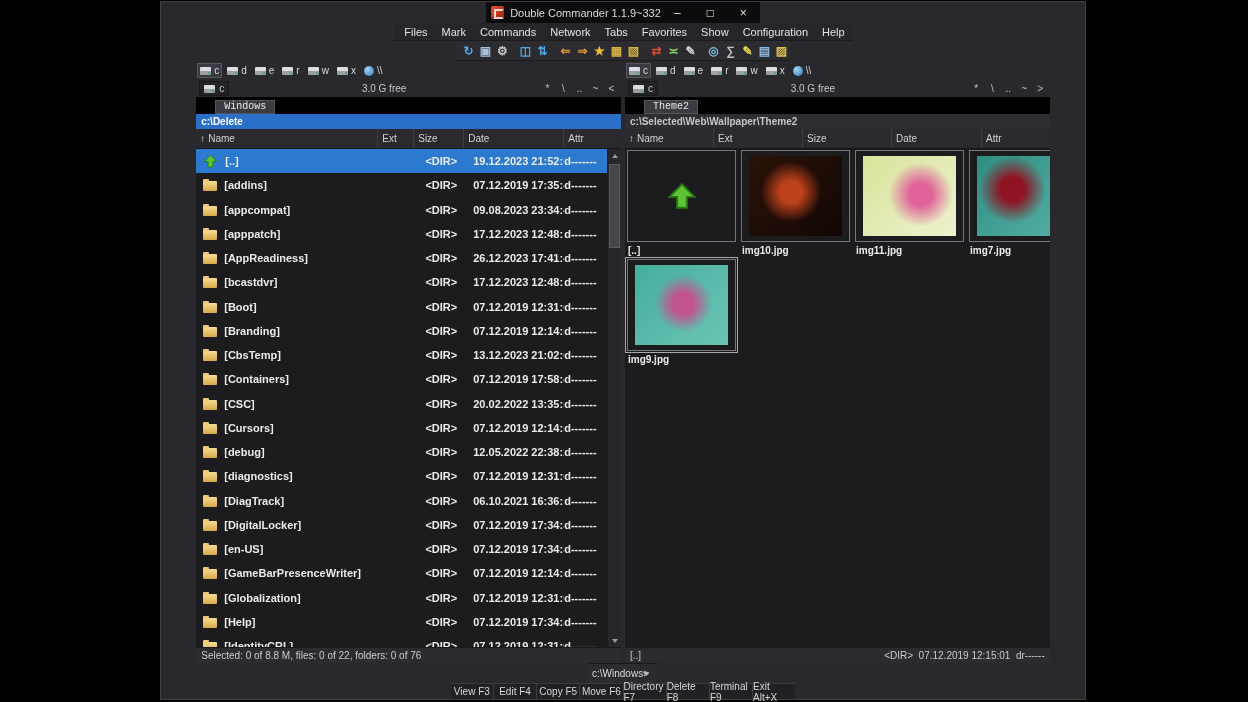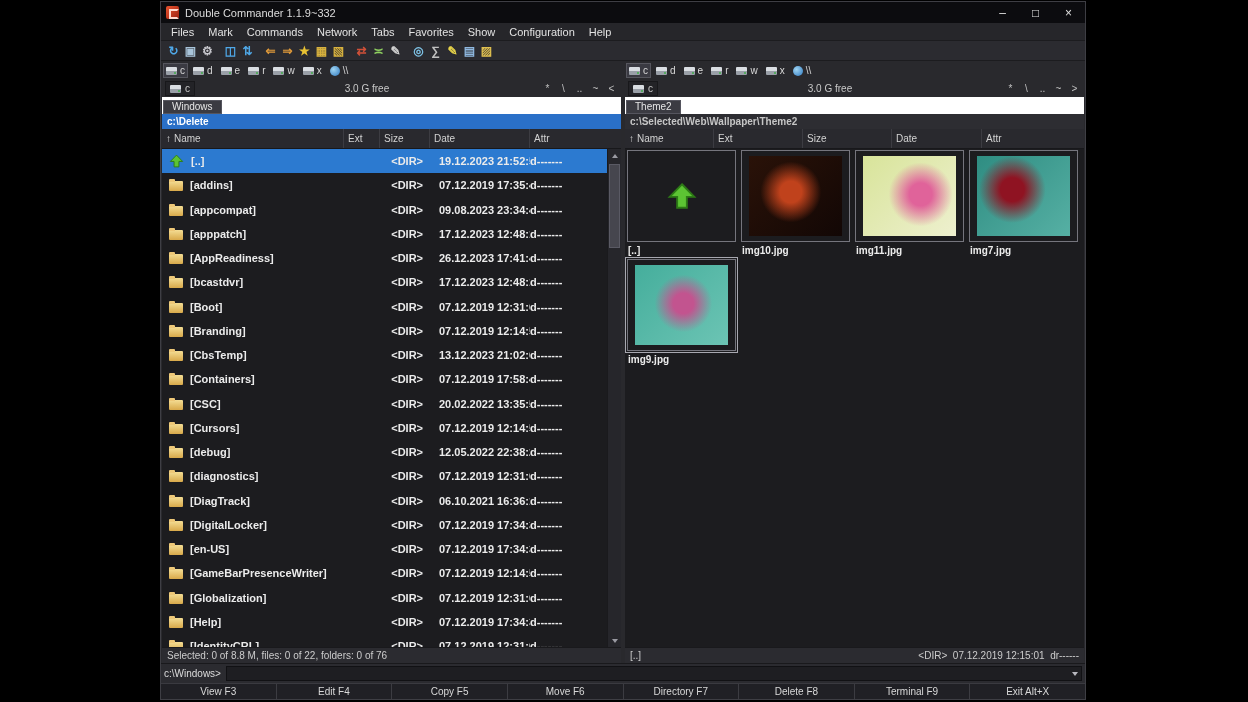--- a/index.html
+++ b/index.html
@@ -1,18 +1,18 @@
 <!DOCTYPE html>
 <html><head>
 <meta charset="utf-8">
 <style>
   html,body{margin:0;padding:0;background:#000;width:1248px;height:702px;overflow:hidden;
     font-family:"Liberation Sans",sans-serif;-webkit-font-smoothing:antialiased;}
   .window{position:absolute;left:160px;top:1px;width:926px;height:699px;background:#29292d;
-    border:1px solid #3e3e44;display:flex;flex-direction:column;box-sizing:border-box;}
+    border:1px solid #3e3e44;display:flex;flex-direction:column;box-sizing:border-box;align-items:center;}
   
   .titlebar{height:21px;background:#0c0c0f;display:flex;align-items:center;padding-left:5px;flex:none;}
   .app-icon{width:13px;height:13px;border-radius:2px;background:linear-gradient(135deg,#e8542f,#9c1f10);position:relative;flex:none;}
   .app-icon::after{content:"";position:absolute;left:3px;top:3px;width:6px;height:6px;border:2px solid #ffd9cf;border-right-color:transparent;border-radius:1px;}
   .title{color:#dcdcdc;font-size:11px;margin-left:6px;white-space:nowrap;}
   .win-controls{margin-left:auto;display:flex;height:100%;}
   .wc{width:33px;display:flex;align-items:center;justify-content:center;color:#e0e0e0;font-size:12px;}
   
   .menubar{height:17px;background:#26262a;display:flex;align-items:center;padding-left:3px;flex:none;border-bottom:1px solid #1c1c1f;}
   .menu-item{padding:0 7px;font-size:11px;color:#e2e2e2;}
@@ -26,21 +26,21 @@
   .drive-btn{height:15px;padding:0 3px;display:flex;align-items:center;gap:3px;color:#dadada;font-size:10px;}
   .drive-btn.active{background:#3a3a42;box-shadow:inset 0 0 0 1px #56565e;}
   .hdd-icon{width:11px;height:8px;border-radius:1px;background:linear-gradient(#d9dde2 55%,#9aa0a8 55%);position:relative;flex:none;}
   .hdd-icon::after{content:"";position:absolute;right:1px;bottom:1px;width:2px;height:2px;background:#3fae49;border-radius:50%;}
   .net-icon{width:10px;height:10px;border-radius:50%;background:radial-gradient(circle at 35% 35%,#9fd4f2,#2e79c0);flex:none;}
   .driveinfo{height:17px;display:flex;align-items:center;padding:0 3px;font-size:10px;color:#c8c8c8;flex:none;gap:2px;}
   .drive-combo{display:flex;align-items:center;gap:4px;height:15px;padding:0 5px;background:#232327;box-shadow:inset 0 0 0 1px #18181b;}
   .free-space{flex:1;text-align:center;}
   .di-btns{display:flex;gap:3px;margin-left:2px;}
   .di-btn{min-width:11px;text-align:center;color:#c0c0c0;padding:0 1px;}
-  .tabbar{height:16px;background:#ffffff;display:flex;align-items:flex-end;padding:1px 1px 0;flex:none;}
+  .tabbar{height:16px;background:#000000;display:flex;align-items:flex-end;padding:1px 19px 0;flex:none;font-family:Liberation Mono, monospace;}
   .tab{background:#3b3b42;color:#e6e6e6;font-size:10px;padding:1px 9px 2px;box-shadow:inset 0 0 0 1px #55555e;}
   .pathbar{height:15px;line-height:15px;font-size:10px;font-weight:700;padding:0 5px;color:#c6c6c6;background:#2d2d32;flex:none;white-space:nowrap;overflow:hidden;}
   .pathbar.active{background:#2a70c8;color:#fff;}
   .colheaders{height:19px;display:flex;background:#29292e;flex:none;font-size:10px;color:#d2d2d2;border-bottom:1px solid #18181b;}
   .colcell{display:flex;align-items:center;padding:0 4px;box-sizing:border-box;border-right:1px solid #3c3c42;white-space:nowrap;overflow:hidden;}
   .sort-arrow{color:#dadada;margin-right:3px;font-weight:700;}
   
   .listwrap{flex:1;position:relative;min-height:0;background:#1c1c1f;overflow:hidden;}
   .rows{position:absolute;left:0;right:13px;top:0;bottom:0;overflow:hidden;}
   .row{height:24.25px;display:flex;align-items:center;font-size:11px;font-weight:700;color:#ebebeb;box-sizing:border-box;}

